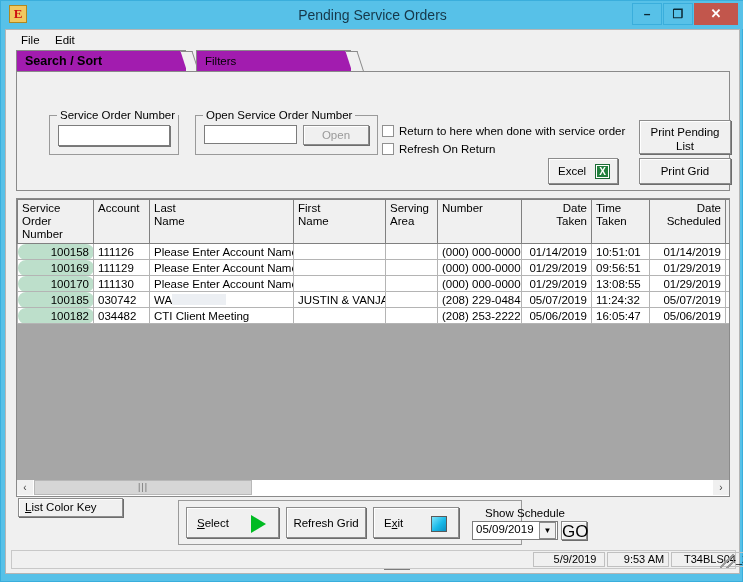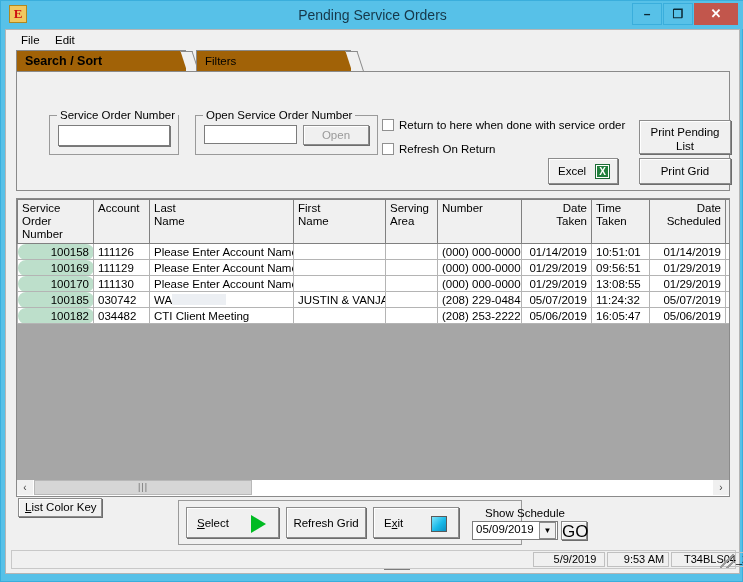--- a/index.html
+++ b/index.html
@@ -89,21 +89,21 @@
     cursor: default;
   }
   #menu-file { left: 10px; }
   #menu-edit { left: 44px; }
 
   
   #tabstrip { position: absolute; left: 10px; top: 20px; width: 715px; height: 22px; }
   .tab {
     position: absolute; top: 0;
     height: 22px;
-    background: #a16207;
+    background: #a21caf;
     border-top: 1px solid #8a8a8a;
     border-left: 1px solid #8a8a8a;
     box-sizing: border-box;
     cursor: default;
   }
   .tab .tab-label {
     position: absolute; left: 8px; top: 4px;
     white-space: nowrap;
   }
   .tab .tab-slant {
@@ -178,21 +178,21 @@
   .checkrow { position: absolute; font-size: 11.5px; white-space: nowrap; }
   .chk {
     display: inline-block;
     width: 12px; height: 12px;
     background: #ffffff;
     border: 1px solid #909090;
     box-sizing: border-box;
     vertical-align: -2px;
     margin-right: 5px;
   }
-  #chk-return  { left: 365px; top: 47px; }
+  #chk-return  { left: 365px; top: 53px; }
   #chk-refresh { left: 365px; top: 71px; }
 
   #btn-print-pending { left: 622px; top: 48px; width: 92px; height: 34px; line-height: 14px; padding-top: 3px; }
   #btn-excel  { left: 531px; top: 86px; width: 70px; height: 26px; }
   #btn-excel .lbl { position: absolute; left: 9px; top: 6px; }
   #excel-icon {
     position: absolute; right: 7px; top: 5px;
     width: 15px; height: 15px;
     border: 1px solid #1b6b35;
     background: #ffffff;
@@ -285,21 +285,21 @@
     text-align: center;
     line-height: 13px;
     font-size: 9px;
     color: #707070;
     letter-spacing: 1px;
     cursor: default;
   }
 
   
   #btn-color-key {
-    left: 12px; top: 468px; width: 84px; height: 19px;
+    left: 12px; top: 468px; width: 105px; height: 19px;
     text-align: left; padding-left: 6px; line-height: 17px;
   }
   u.akey { text-decoration: underline; }
 
   #btnpanel {
     position: absolute; left: 172px; top: 470px;
     width: 344px; height: 45px;
     border: 1px solid #9a9a9a;
     background: #f0f0f0;
     box-sizing: border-box;

